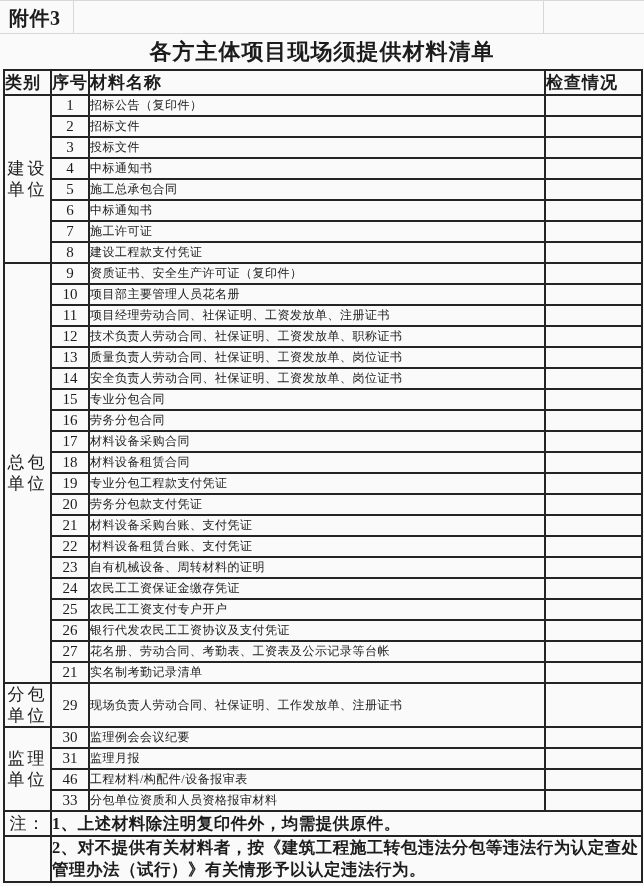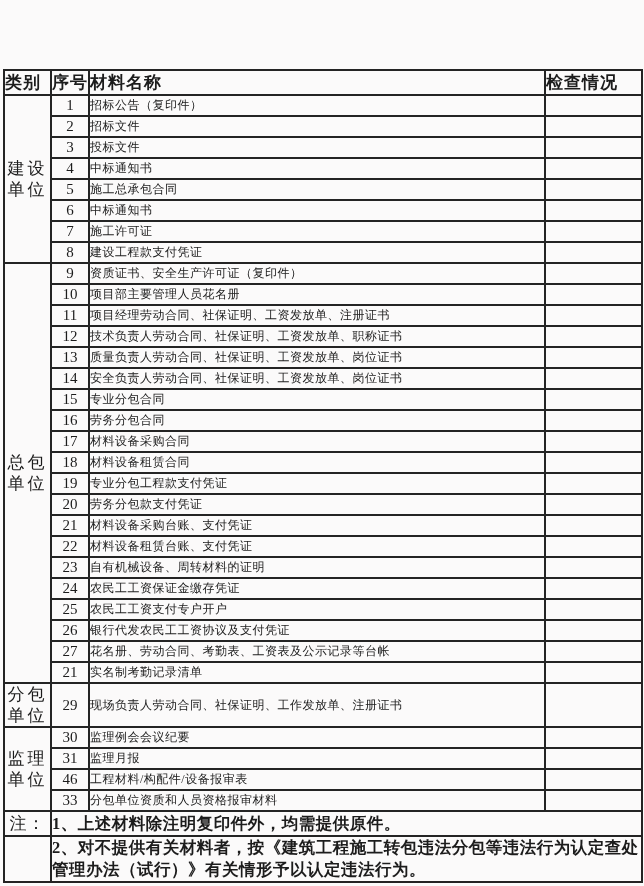--- a/index.html
+++ b/index.html
@@ -94,21 +94,29 @@
     vertical-align: middle;
     font-weight: bold;
   }
   tr.note1 td { height: 24px; }
 </style>
 </head>
 <body>
 
 <div class="page">
 
-
+  <div class="top-strip">
+    <span class="attachment">附件3</span>
+    <span class="vfaint a"></span>
+    <span class="vfaint b"></span>
+  </div>
+
+  <div class="title-row">
+    <span class="title">各方主体项目现场须提供材料清单</span>
+  </div>
 
   <table class="main">
     <colgroup>
       <col style="width:47px">
       <col style="width:38px">
       <col style="width:456px">
       <col style="width:97px">
     </colgroup>
     <thead>
       <tr>

